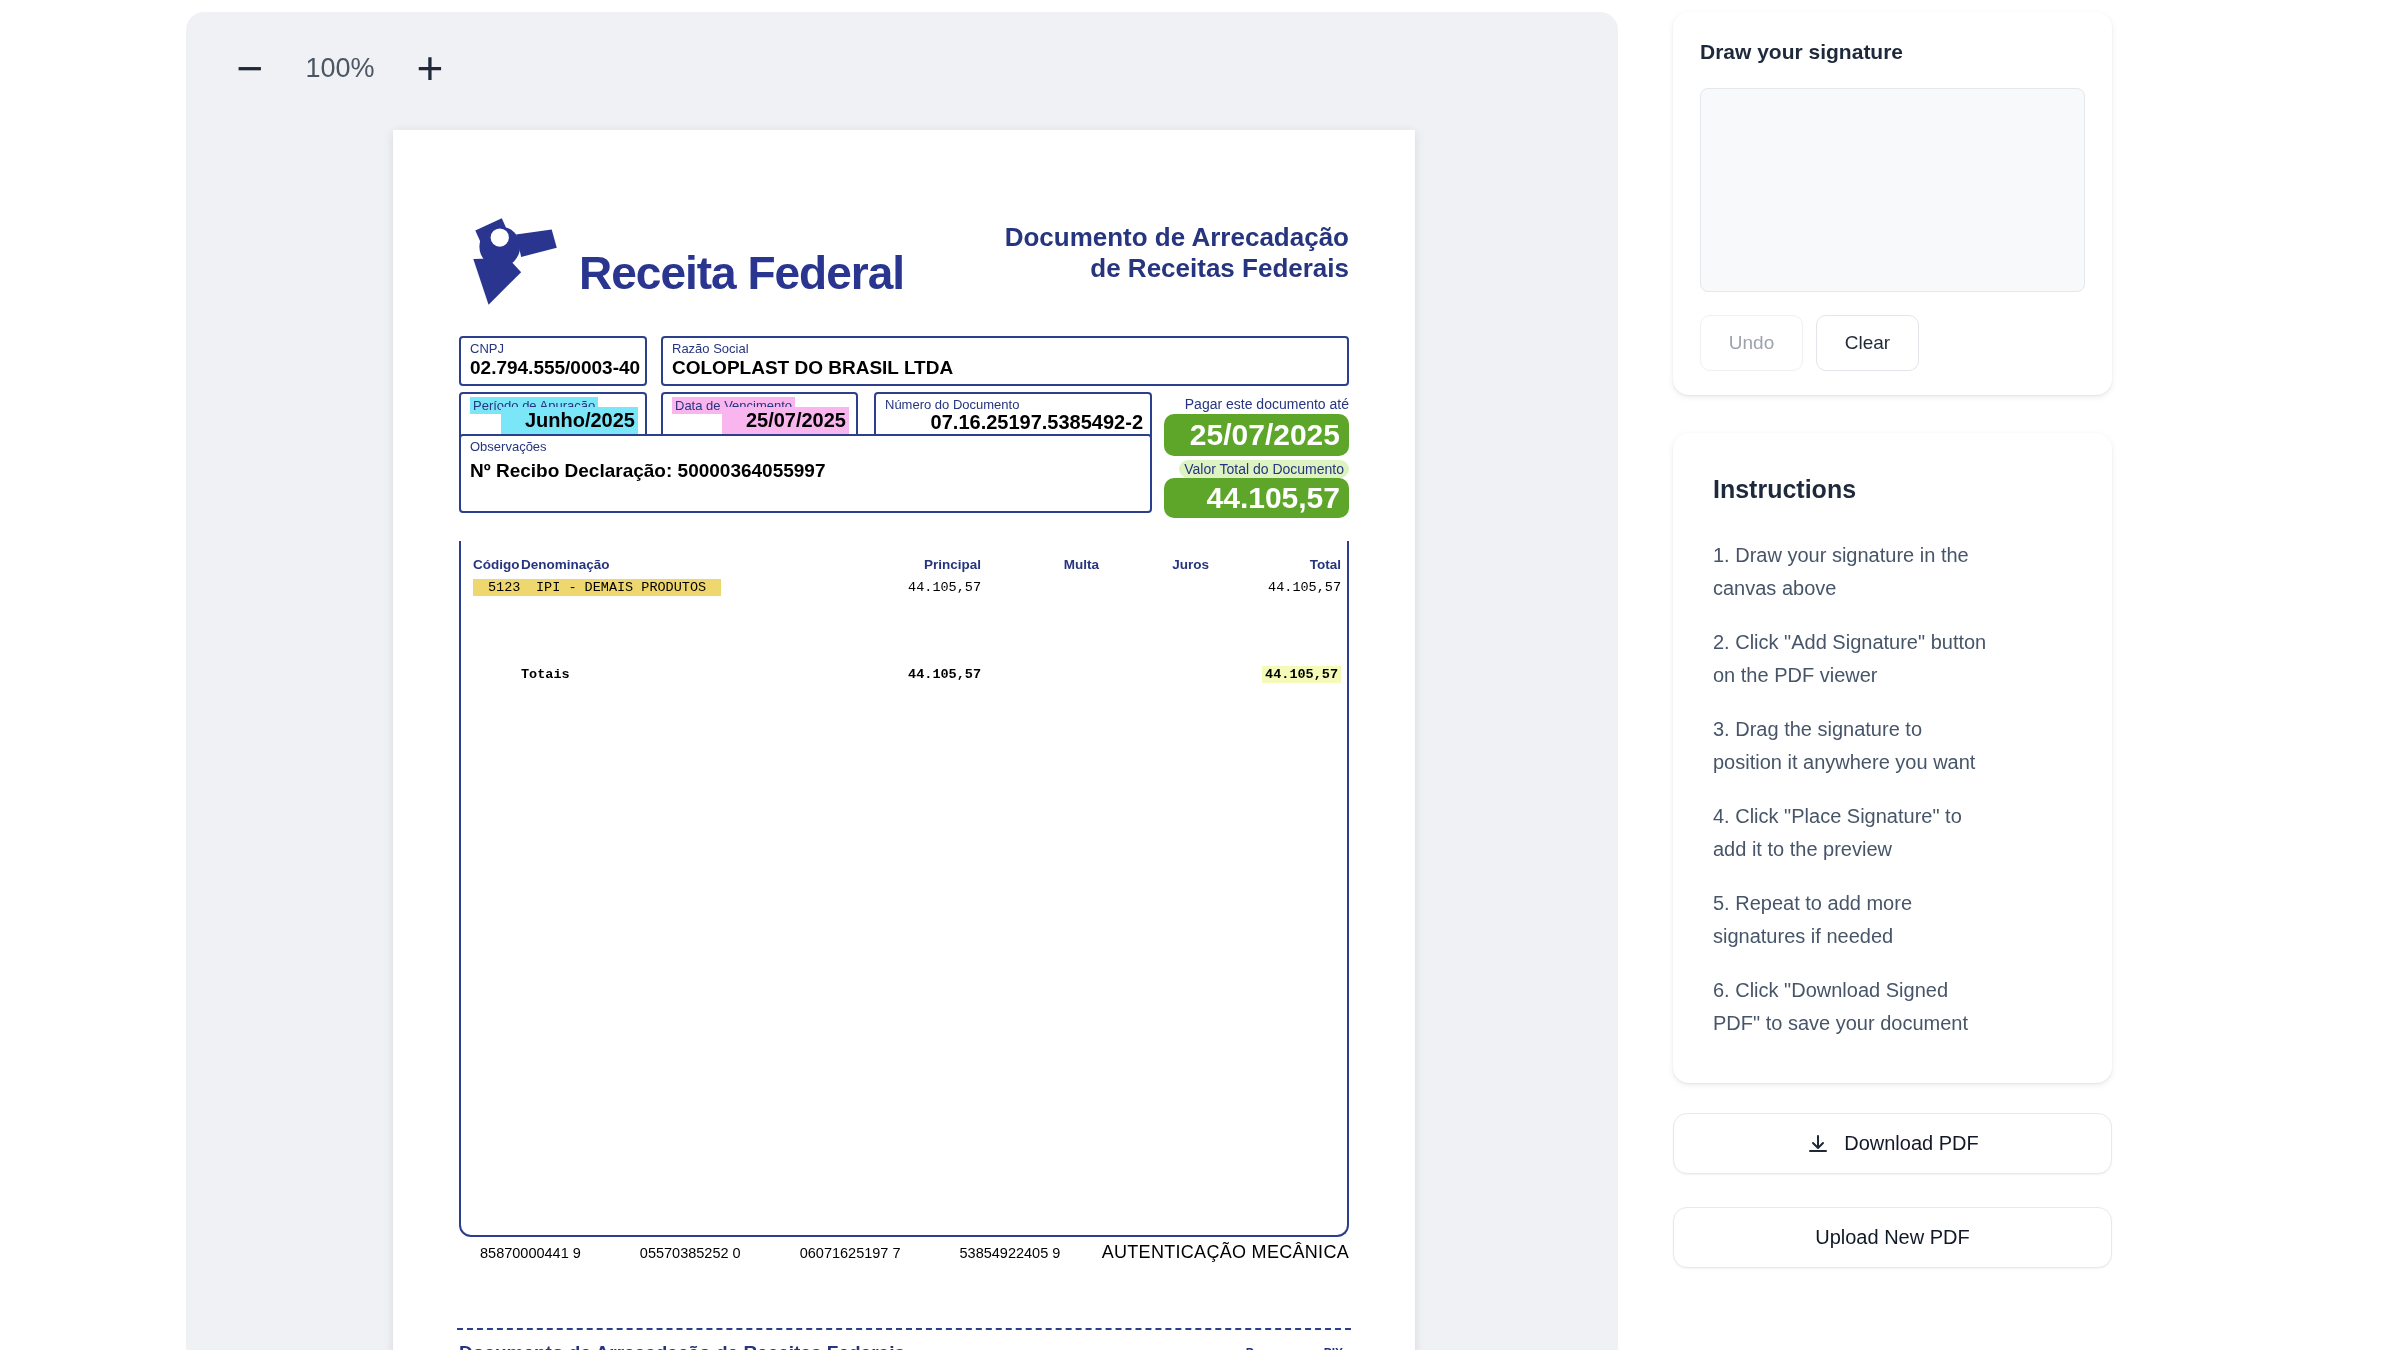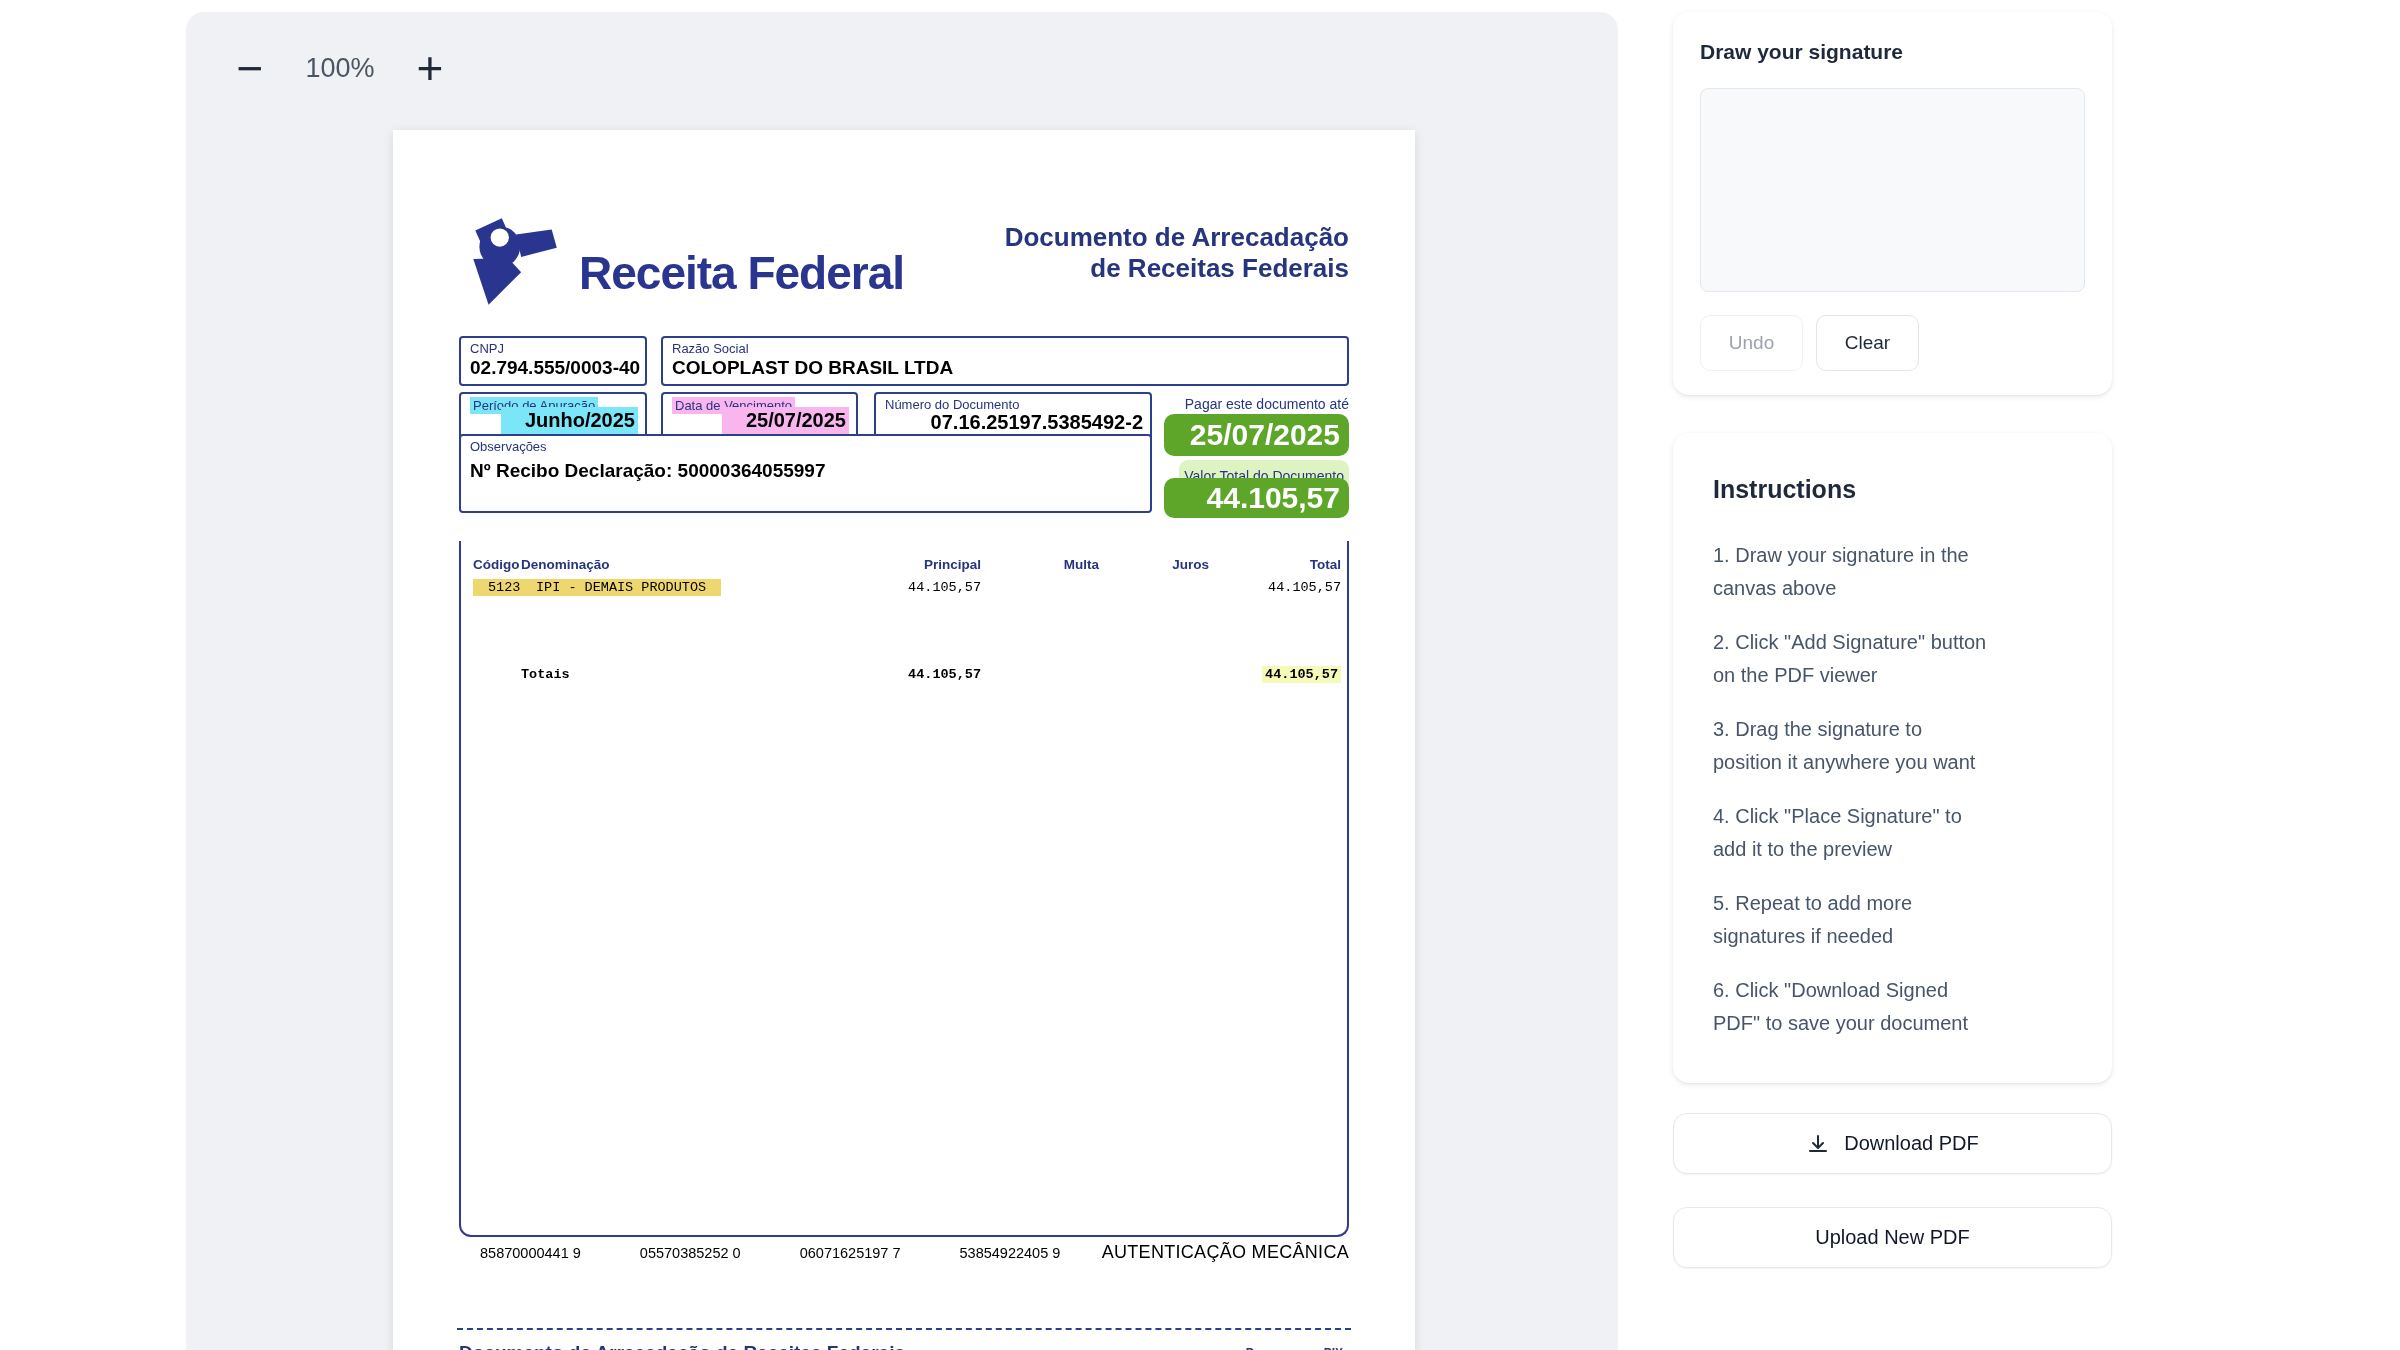--- a/index.html
+++ b/index.html
@@ -40,21 +40,21 @@
   .f-obs    { left:66px;  top:304px; width:693px; height:79px; }
   .f-obs .fvalue { top:24px; bottom:auto; }
 
   .hl-cyan { background:#7ce6f9; }
   .hl-pink { background:#f9b5ee; }
   .hl-val  { padding:2px 3px 2px 24px; }
   .hl-lab  { padding:1px 3px; }
 
   .pagar-label { position:absolute; right:66px; top:266px; font-size:14px; color:#26357e; }
   .valor-label { position:absolute; right:66px; top:330px; font-size:14px; color:#26357e;
-    background:#def3c2; padding:8px 5px;border-radius:9px; }
+    background:#def3c2; padding:1px 5px;border-radius:9px; }
   .green-box { position:absolute; left:771px; width:185px; background:#5da629; border-radius:10px;
     color:#fff; font-weight:bold; font-size:30px; text-align:right; padding-right:9px; }
   .green-1 { top:284px; height:42px; line-height:42px; }
   .green-2 { top:348px; height:40px; line-height:40px; }
 
   .comp-bar { position:absolute; left:66px; top:389px; width:890px; height:22px;
     background:#1b2e68; border-radius:11px 11px 0 0; color:#fff; font-weight:bold;
     font-size:13.5px; line-height:22px; padding-left:10px; }
   .comp-box { position:absolute; left:66px; top:411px; width:890px; height:696px;
     border:2px solid #2c3f8c; border-top:none; border-radius:0 0 12px 12px; }

